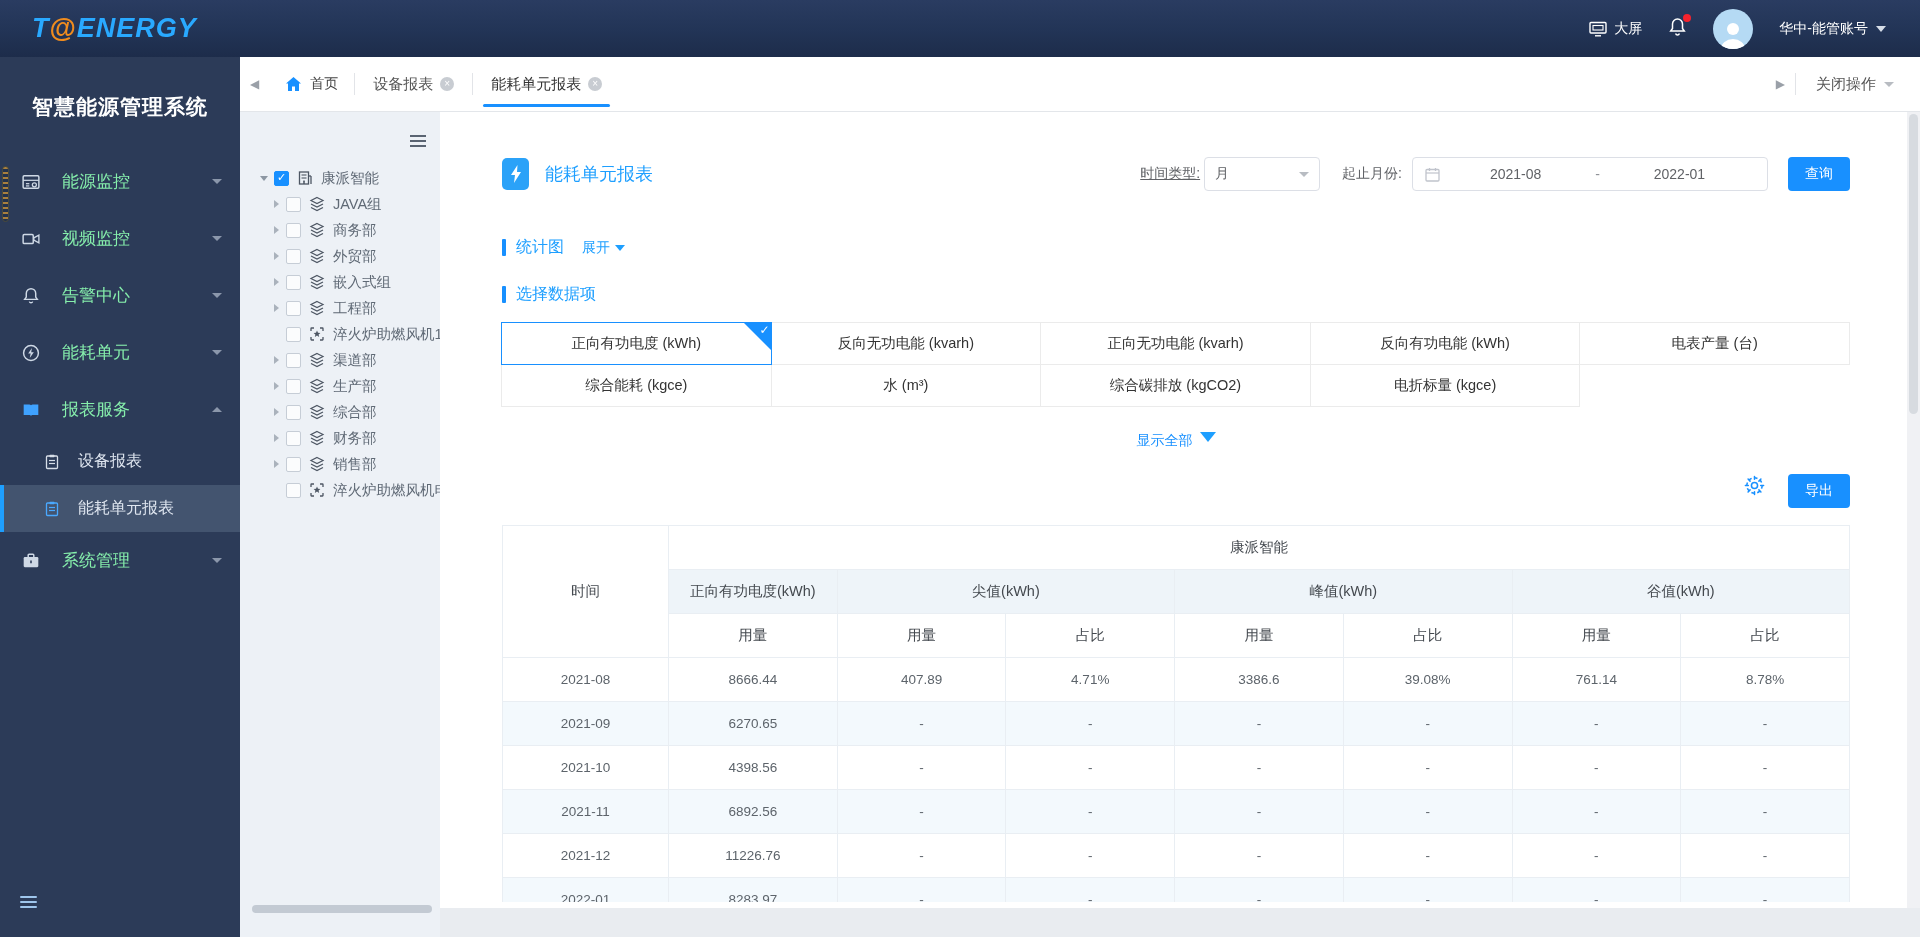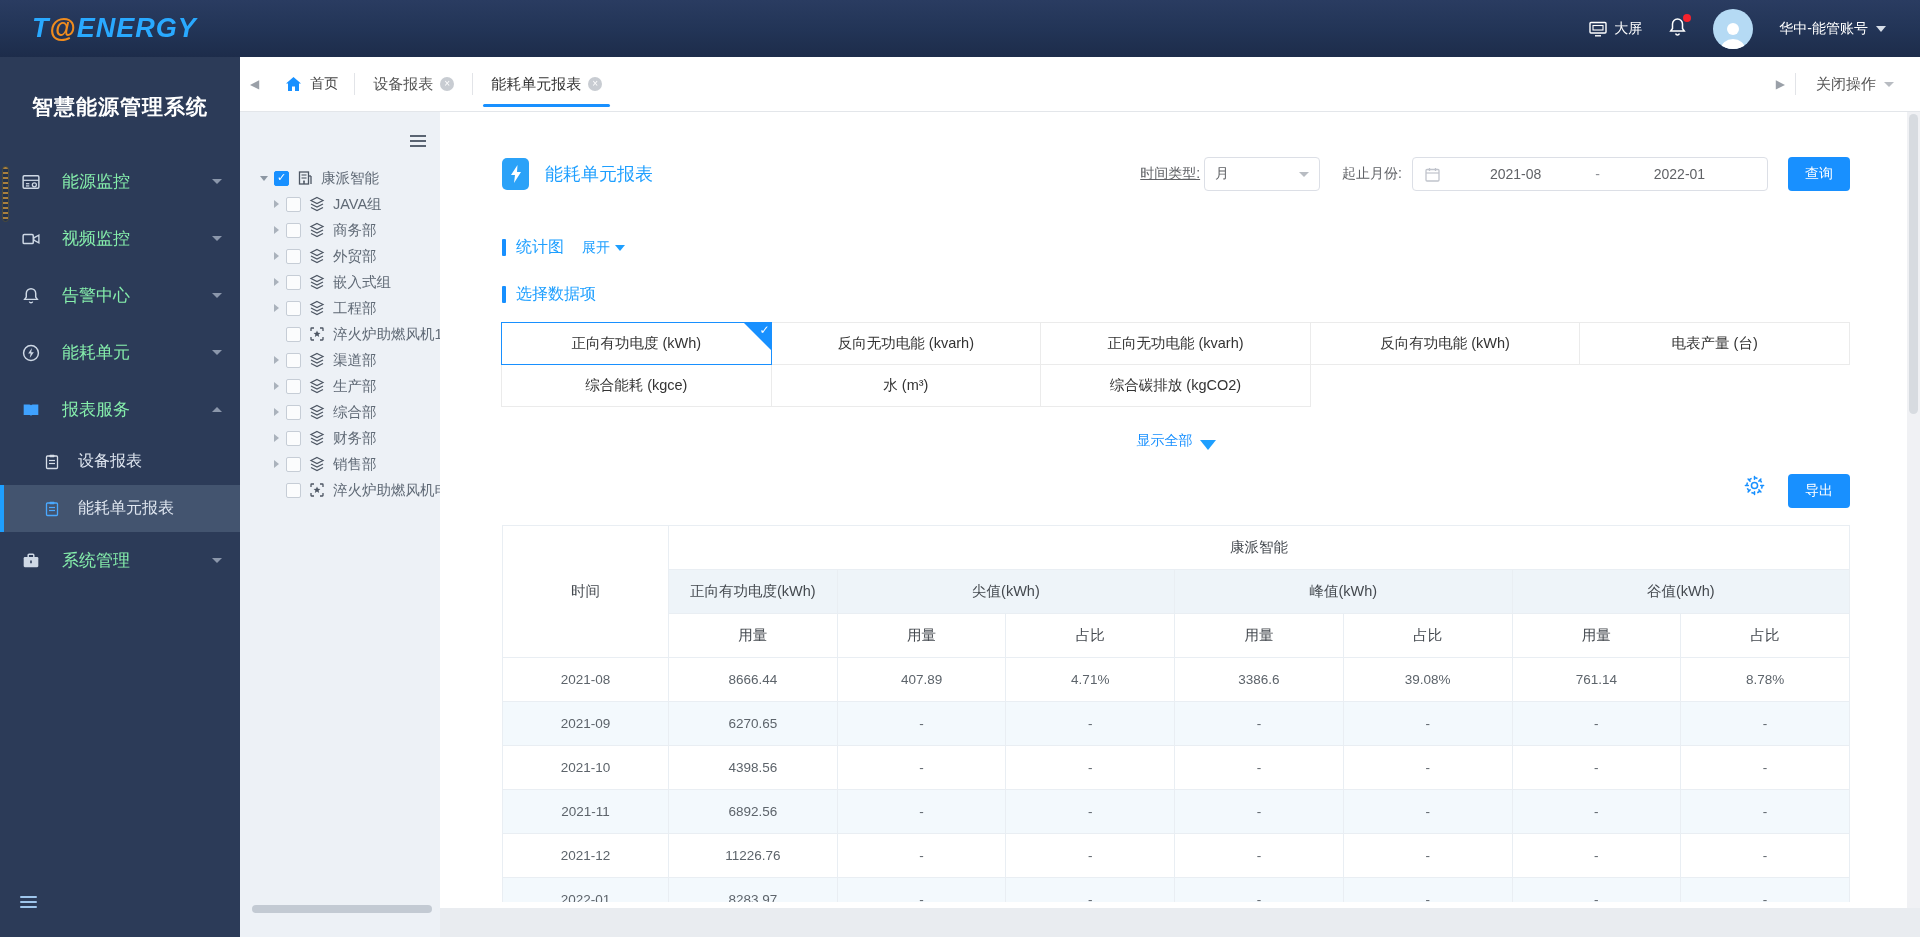--- a/index.html
+++ b/index.html
@@ -110,21 +110,21 @@
   .item-grid { position:absolute; left:62px; top:211px; width:1348px; display:grid;
     grid-template-columns:repeat(5,1fr); }
   .item-cell { height:43px; border:1px solid #ebebeb; margin:-1px 0 0 -1px; background:#fff;
     display:flex; align-items:center; justify-content:center; font-size:14.5px; color:#333;
     position:relative; cursor:pointer; }
   .item-cell.selected { border:1px solid #1890ff; z-index:2; }
   .item-cell.selected .corner { position:absolute; top:0; right:0; width:0; height:0;
     border-top:27px solid #1890ff; border-left:27px solid transparent; }
   .item-cell.selected .corner::after { content:"✓"; position:absolute; top:-27px; right:1px; color:#fff; font-size:12px; }
 
-  .show-all { position:absolute; left:62px; top:320px; width:1348px; display:flex; align-items:flex-end;
+  .show-all { position:absolute; left:62px; top:320px; width:1348px; display:flex; align-items:flex-start;
     justify-content:center; gap:7px; color:#1890ff; font-size:14px; cursor:pointer; }
   .caret-big-b { width:0; height:0; border-left:8px solid transparent; border-right:8px solid transparent; border-top:10px solid #1e9fff; }
 
   .export-row { position:absolute; right:70px; top:362px; display:flex; align-items:flex-start; gap:22px; }
   .gear { color:#1890ff; cursor:pointer; }
 
   
   .table-wrap { position:absolute; left:62px; top:413px; width:1348px; height:377px; overflow:hidden; }
   table { width:1348px; border-collapse:collapse; table-layout:fixed; }
   col.c-time { width:166px; }
@@ -519,20 +519,23 @@
         <span>电表产量 (台)</span>
       </div>
     <div class="item-cell">
         <span>综合能耗 (kgce)</span>
       </div>
     <div class="item-cell">
         <span>水 (m³)</span>
       </div>
     <div class="item-cell">
         <span>综合碳排放 (kgCO2)</span>
+      </div>
+    <div class="item-cell">
+        <span>电折标量 (kgce)</span>
       </div>
   </div>
 
   <div class="show-all">
     <span>显示全部</span>
     <span class="caret-big-b"></span>
   </div>
 
   <div class="export-row">
     <svg class="gear" width="23" height="23" viewBox="0 0 24 24">

